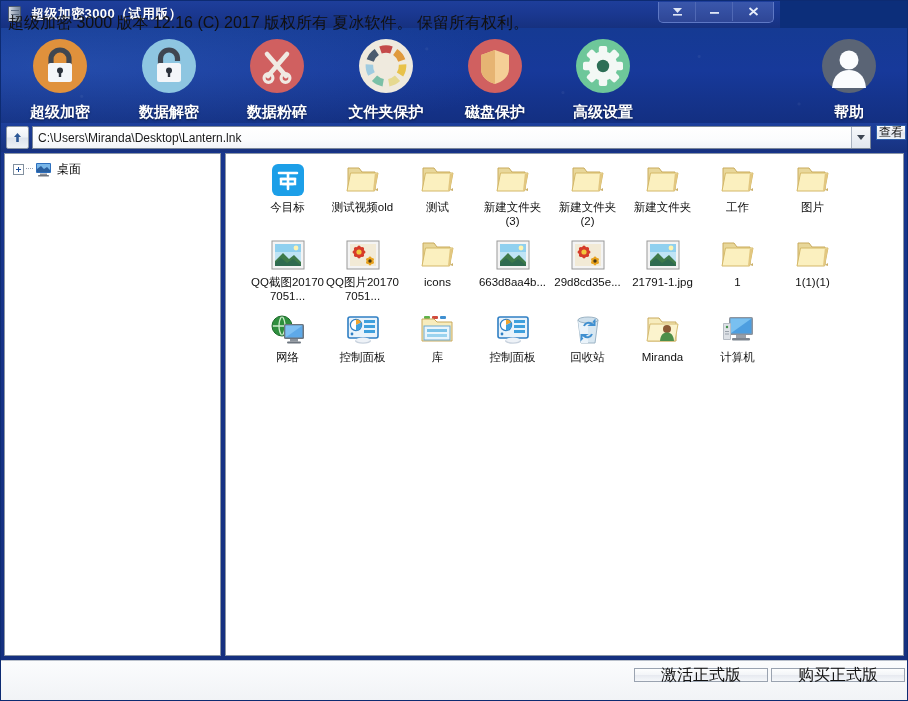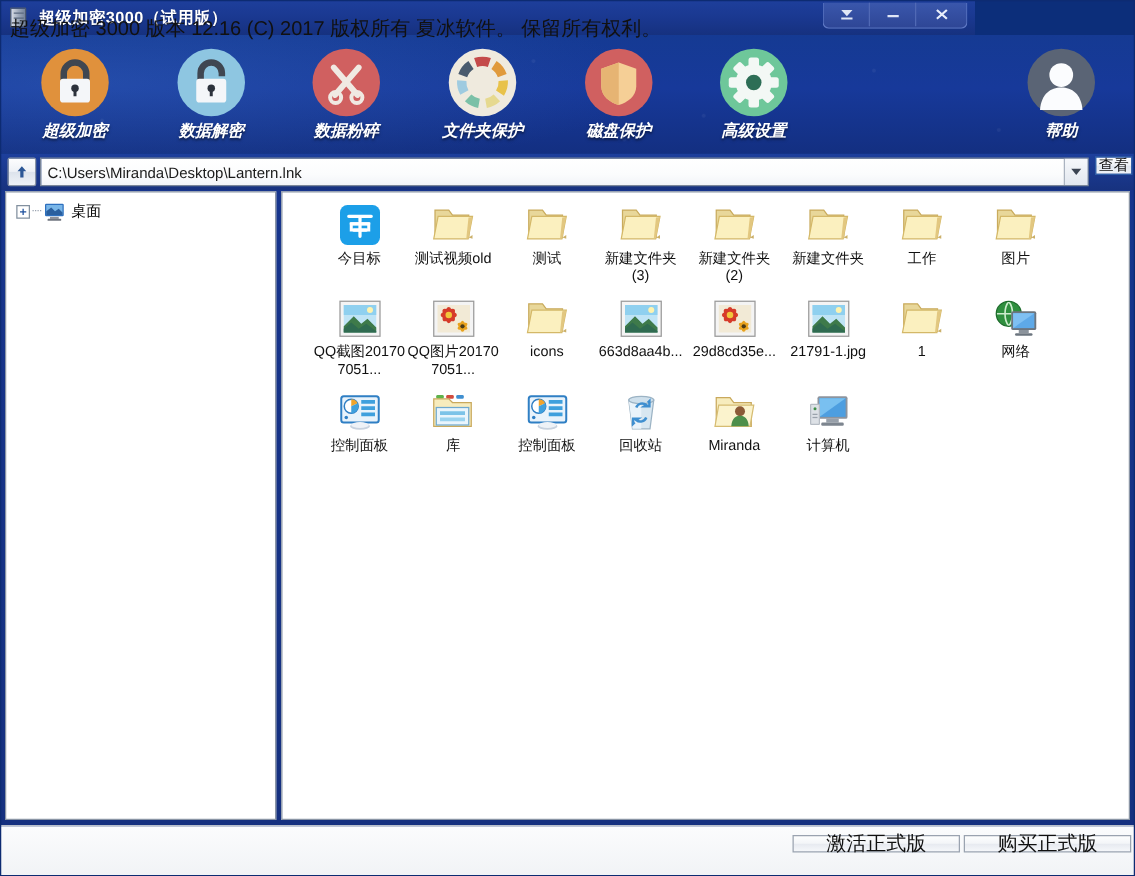--- a/index.html
+++ b/index.html
@@ -112,27 +112,26 @@
     cursor: default;
   }
   .tool-circle {
     width: 56px; height: 56px;
     border-radius: 50%;
     margin: 0 auto;
     position: relative;
     display: block;
   }
   .tool-label {
-    margin-top: 2px;
+    margin-top: 9px;
     color: #ffffff;
-    font-size: 13px;
+    font-size: 15px;
     font-weight: bold;
     text-shadow: 0 1px 2px rgba(0,0,0,0.5);
     white-space: nowrap;
-    font-style: italic;
   }
 
   
   .addressrow {
     position: absolute;
     left: 0; top: 123px;
     width: 908px; height: 29px;
     background: linear-gradient(to bottom, #1d3f9c, #17327f);
     box-sizing: border-box;
   }
@@ -706,20 +705,31 @@
               <path d="M5.5 9 H33 L29.5 27 H2 Z" fill="#fbf0bf" stroke="#d4b868" stroke-width="1"></path>
               <path d="M29.8 10 L33 9.5 L29.8 26.5 L28 27 Z" fill="#e2c780"></path>
               <path d="M30 26 L33 24 L33 27 Z" fill="#cbb06a"></path>
             </svg>
           </div>
           <div class="file-name">1</div>
         </div>
         <div class="file-item">
           <div class="file-icon-box">
             <svg width="36" height="32" viewBox="0 0 36 32">
+              <path d="M3 4 H14 L17 8 H30 V26 H3 Z" fill="#e8d79a" stroke="#c9ab5d" stroke-width="1"></path>
+              <path d="M5.5 9 H33 L29.5 27 H2 Z" fill="#fbf0bf" stroke="#d4b868" stroke-width="1"></path>
+              <path d="M29.8 10 L33 9.5 L29.8 26.5 L28 27 Z" fill="#e2c780"></path>
+              <path d="M30 26 L33 24 L33 27 Z" fill="#cbb06a"></path>
+            </svg>
+          </div>
+          <div class="file-name">1(1)(1)</div>
+        </div>
+        <div class="file-item">
+          <div class="file-icon-box">
+            <svg width="36" height="32" viewBox="0 0 36 32">
               <circle cx="12" cy="12" r="10" fill="#2f8f3e"></circle>
               <path d="M2.5 12 H21.5 M12 2.2 C8 7 8 17 12 21.8 M12 2.2 C16 7 16 17 12 21.8" stroke="#cdeccd" stroke-width="1.3" fill="none"></path>
               <circle cx="12" cy="12" r="10" fill="none" stroke="#1d6b2b" stroke-width="1"></circle>
               <rect x="14" y="10" width="20" height="15" rx="1.5" fill="#6c757f"></rect>
               <rect x="15.5" y="11.5" width="17" height="12" fill="#5ea9e8"></rect>
               <path d="M15.5 11.5 H32.5 L15.5 23.5 Z" fill="#7fc0f2"></path>
               <rect x="20" y="25" width="8" height="2.5" fill="#8b939c"></rect>
               <rect x="17" y="27.5" width="14" height="2" rx="1" fill="#6c757f"></rect>
             </svg>
           </div>

